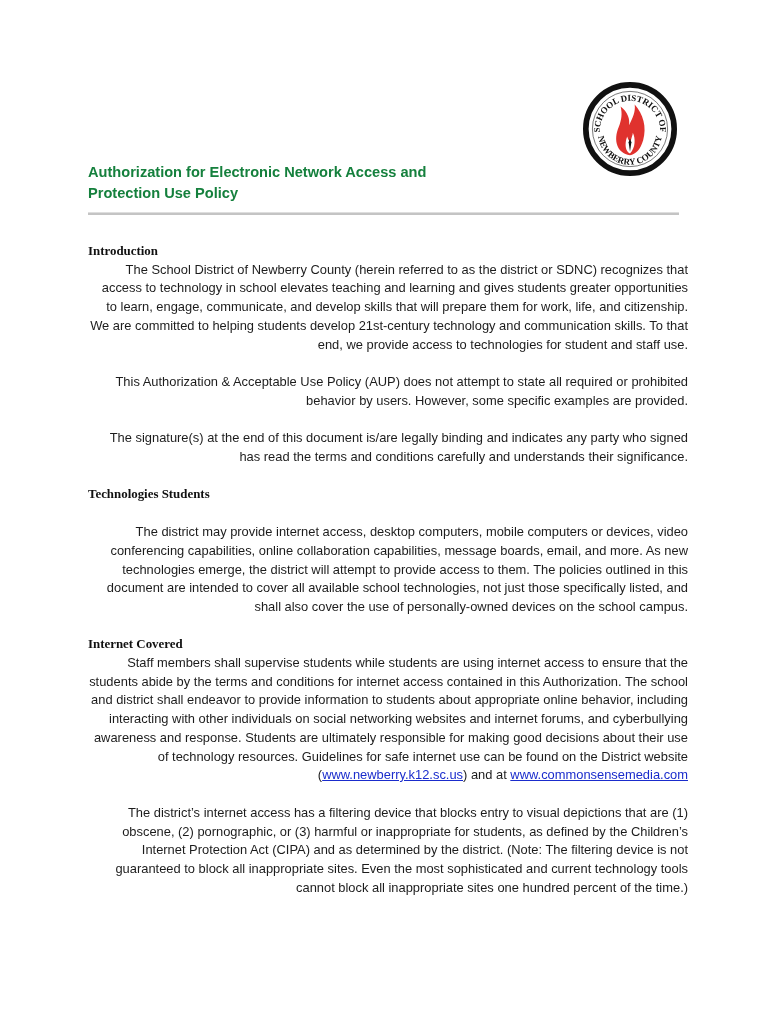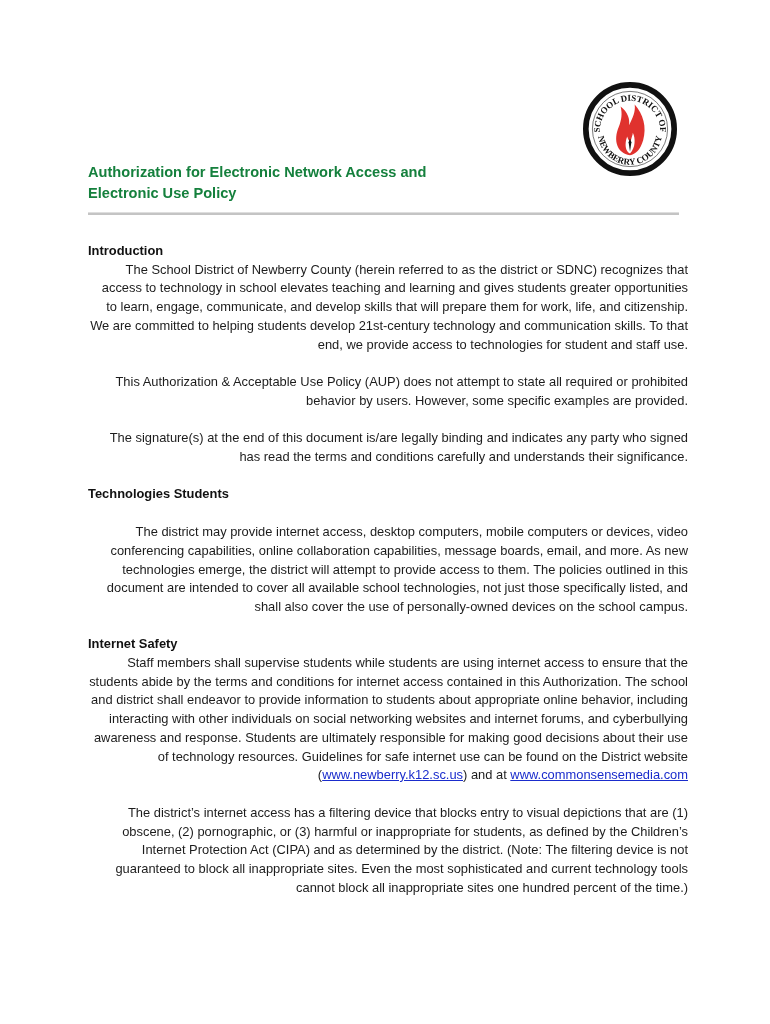--- a/index.html
+++ b/index.html
@@ -6,21 +6,21 @@
   body { width: 770px; height: 1024px; position: relative; overflow: hidden;
          font-family: "Liberation Sans", sans-serif; color: #1a1a1a; }
   .page { position: absolute; left: 0; top: 0; width: 770px; height: 1024px; background: #fff; }
   .logo { position: absolute; left: 583px; top: 82px; width: 94px; height: 94px; }
   .title { position: absolute; left: 88px; top: 162px; width: 470px;
            font-size: 14.6px; font-weight: bold; line-height: 21px; color: #15803d; }
   .divider { position: absolute; left: 88px; top: 212px; width: 591px; height: 3px;
              background: #c4c4c4; border-top: 1px solid #dedede; box-sizing: border-box; }
   .content { position: absolute; left: 88px; top: 242px; width: 600px;
              font-size: 12.9px; line-height: 18.7px; color: #1c1c1c; }
-  .content h2 { font-size: 12.9px; font-weight: bold; margin: 0; line-height: 18.7px; color: #111; }
+  .content h2 { font-size: 12.9px; font-weight: bold; margin: 0; line-height: 18.7px; color: #111; font-family: Liberation Serif, serif; }
   .content p { margin: 0 0 18.7px 0; text-align: right; }
   .content p.tight { margin-bottom: 0; margin-top: 19px; }
   .section { margin-bottom: 18.7px; }
   a.link { color: #1a2ccc; text-decoration: underline; }
 </style>
 </head>
 <body>
 
 <div class="page">
 
@@ -39,39 +39,39 @@
     </text>
     <g>
       <path d="M50 78 C36 76 32 62 38 48 C41 40 42 34 40 26 C48 32 50 40 49 46 C53 38 56 32 55 24 C64 34 68 48 64 62 C61 72 56 77 50 78 Z" fill="#e0322e"></path>
       <path d="M50 76 C45 74 44 66 47 58 C48 62 50 64 51 62 C52 58 53 56 53 54 C56 60 56 70 50 76 Z" fill="#ffffff"></path>
       <path d="M50 74 L48.5 64 L50 60 L51.5 64 Z" fill="#111"></path>
     </g>
   </svg>
 
   <div class="title">
     <div>Authorization for Electronic Network Access and</div>
-    <div>Electronic Use Policy</div>
+    <div>Protection Use Policy</div>
   </div>
 
   <div class="divider"></div>
 
   <div class="content">
 
     <div class="section">
       <h2>Introduction</h2>
       <p>The School District of Newberry County (herein referred to as the district or SDNC) recognizes that access to technology in school elevates teaching and learning and gives students greater opportunities to learn, engage, communicate, and develop skills that will prepare them for work, life, and citizenship. We are committed to helping students develop 21st-century technology and communication skills. To that end, we provide access to technologies for student and staff use.</p>
       <p>This Authorization &amp; Acceptable Use Policy (AUP) does not attempt to state all required or prohibited behavior by users. However, some specific examples are provided.</p>
       <p class="tight">The signature(s) at the end of this document is/are legally binding and indicates any party who signed has read the terms and conditions carefully and understands their significance.</p>
     </div>
 
     <div class="section">
       <h2>Technologies Students</h2>
       <p class="tight">The district may provide internet access, desktop computers, mobile computers or devices, video conferencing capabilities, online collaboration capabilities, message boards, email, and more. As new technologies emerge, the district will attempt to provide access to them. The policies outlined in this document are intended to cover all available school technologies, not just those specifically listed, and shall also cover the use of personally-owned devices on the school campus.</p>
     </div>
 
     <div class="section">
-      <h2>Internet Safety</h2>
+      <h2>Internet Covered</h2>
       <p><span>Staff members shall supervise students while students are using internet access to ensure that the students abide by the terms and conditions for internet access contained in this Authorization. The school and district shall endeavor to provide information to students about appropriate online behavior, including interacting with other individuals on social networking websites and internet forums, and cyberbullying awareness and response. Students are ultimately responsible for making good decisions about their use of technology resources. Guidelines for safe internet use can be found on the District website (</span><a class="link">www.newberry.k12.sc.us</a><span>) and at </span><a class="link">www.commonsensemedia.com</a></p>
       <p class="tight">The district’s internet access has a filtering device that blocks entry to visual depictions that are (1) obscene, (2) pornographic, or (3) harmful or inappropriate for students, as defined by the Children’s Internet Protection Act (CIPA) and as determined by the district. (Note: The filtering device is not guaranteed to block all inappropriate sites. Even the most sophisticated and current technology tools cannot block all inappropriate sites one hundred percent of the time.)</p>
     </div>
 
   </div>
 </div>
 
 </body></html>

